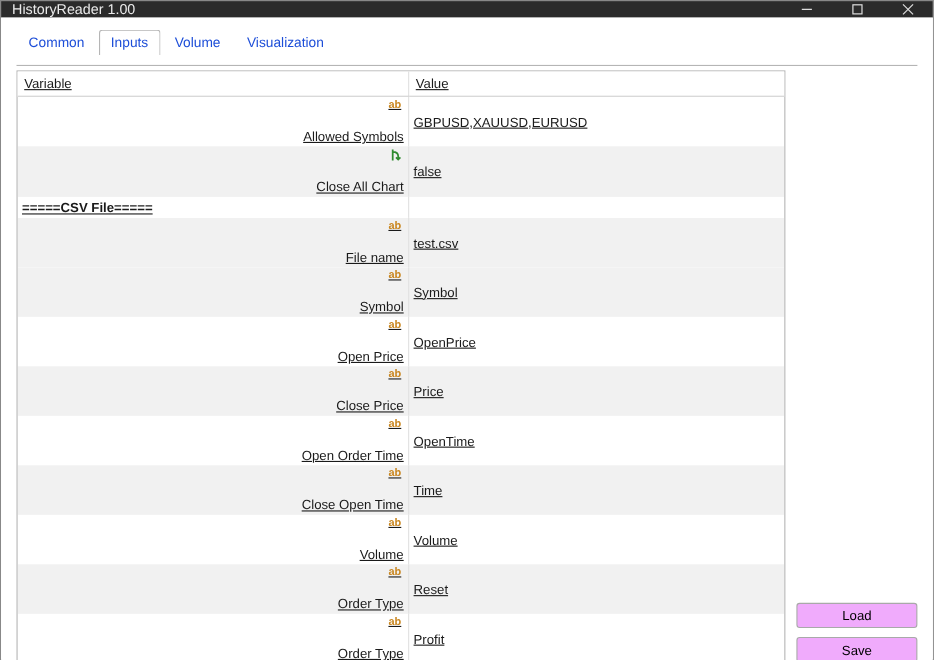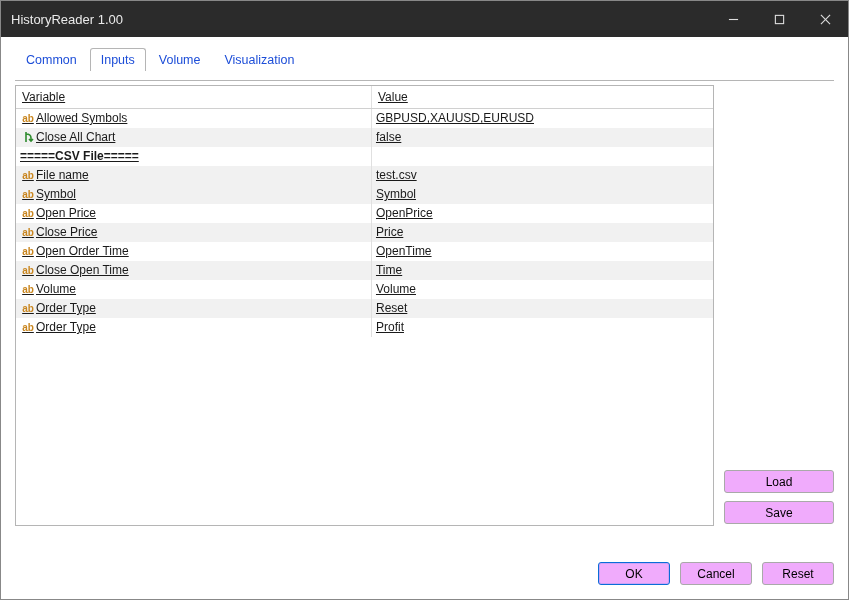--- a/index.html
+++ b/index.html
@@ -102,21 +102,21 @@
     padding: 2px 4px;
     border-right: 1px solid #e0e0e0;
     font-size: 12px;
     white-space: nowrap;
     overflow: hidden;
     text-overflow: ellipsis;
     height: 19px;
   }
   tbody td:last-child { border-right: none; }
   tbody tr.stripe { background: #f1f1f1; }
-  .varcell { display: flex; align-items: center; gap: 0; }
+  .varcell { display: flex; align-items: flex-end; gap: 16px; flex-direction: column; }
   .typetag {
     width: 16px; display: inline-flex; justify-content: center;
     font-size: 10px; font-weight: 600;
   }
   .typetag.ab { color: #c9861f; }
   .typetag.bo { color: #2e8b2e; }
   .typetag.bo svg { width: 12px; height: 12px; stroke: #2e8b2e; stroke-width: 1.6; fill:none; }
   .section td { font-weight: 700; }
   .table-fill { flex: 1; background: #fff; }
 

